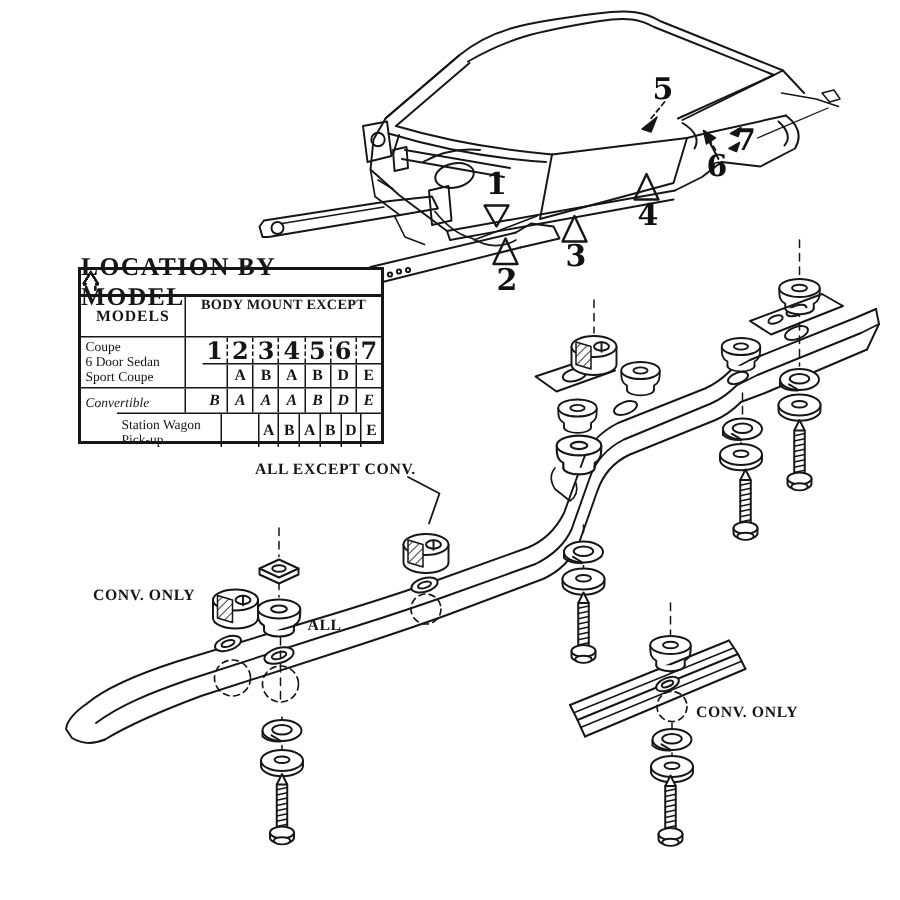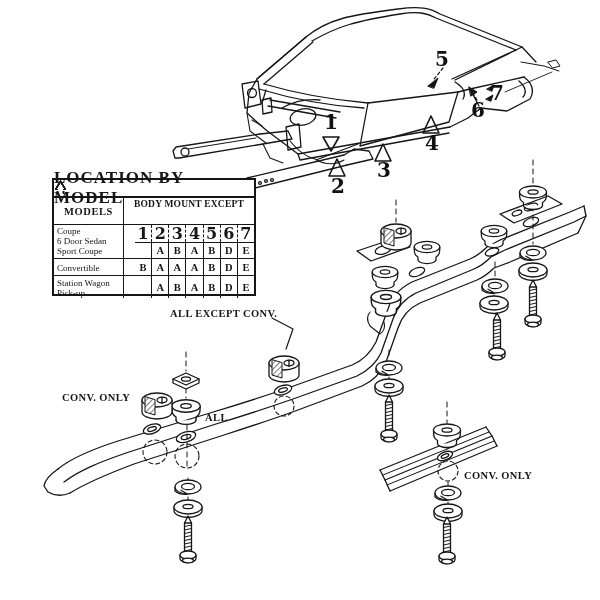--- a/index.html
+++ b/index.html
@@ -35,22 +35,22 @@
   .digit-row{display:flex;height:18px;border-bottom:1px solid #161616;}
   .digit-row span{flex:1;display:flex;align-items:center;justify-content:center;
                   font-family:"DejaVu Serif",serif;font-weight:bold;font-size:16px;
                   border-left:1px dashed #161616;}
   .digit-row span:first-child{border-left:none;}
   .code-row{display:flex;flex:1;}
   .code-row span{flex:1;display:flex;align-items:center;justify-content:center;
                  font-weight:bold;font-size:10.5px;border-left:1px solid #161616;}
   .code-row span:first-child{border-left:none;}
   .r-coupe{height:33px;}
-  .r-conv{height:17px;border-top:1.5px solid #161616;}
-  .r-wagon{height:23px;border-top:1.5px solid #161616;}
+  .r-conv{height:17px;border-top:1.5px solid #161616;font-style:italic;}
+  .r-wagon{height:23px;border-top:1.5px solid #161616;margin-left:24px;}
   .r-conv .t-left,.r-wagon .t-left{display:flex;flex-direction:column;justify-content:center;}
 </style>
 </head>
 <body>
 
 <div class="canvas">
 
 <svg width="600" height="600" viewBox="0 0 600 600" stroke="#161616" fill="none" stroke-width="1.3" stroke-linecap="round" stroke-linejoin="round">
 
   <defs>

